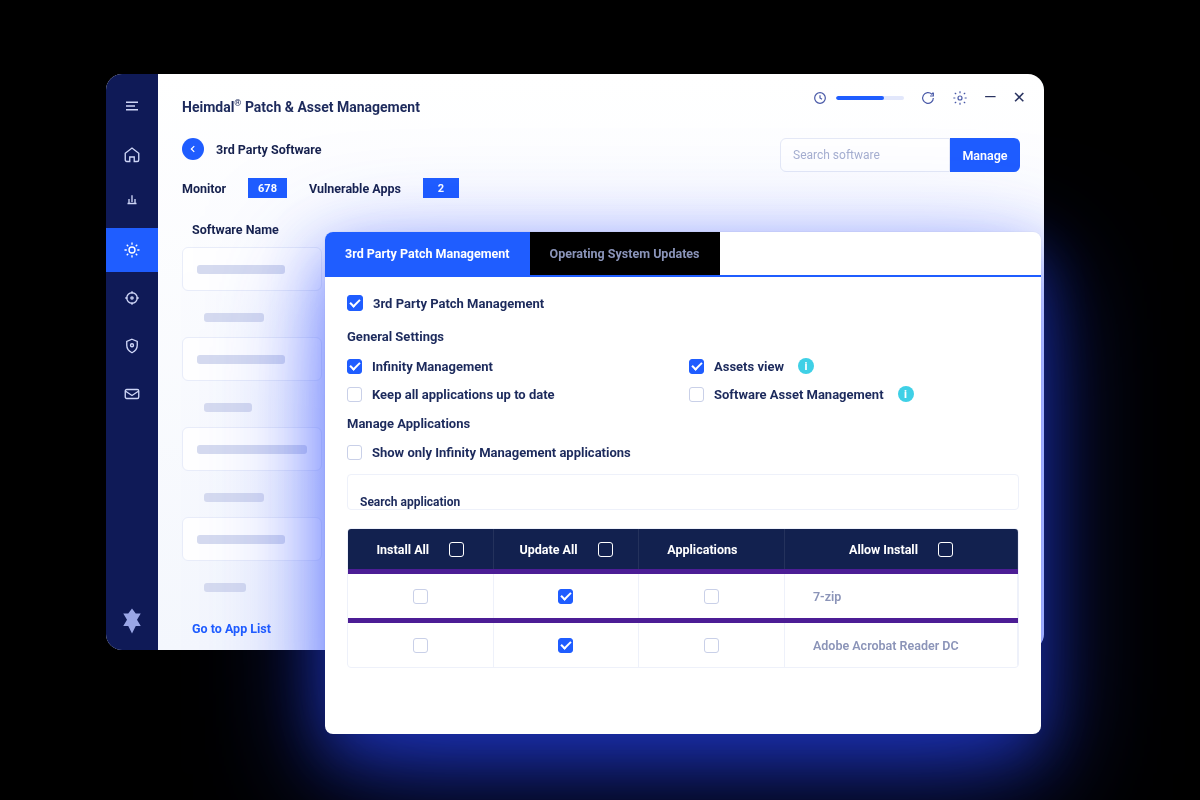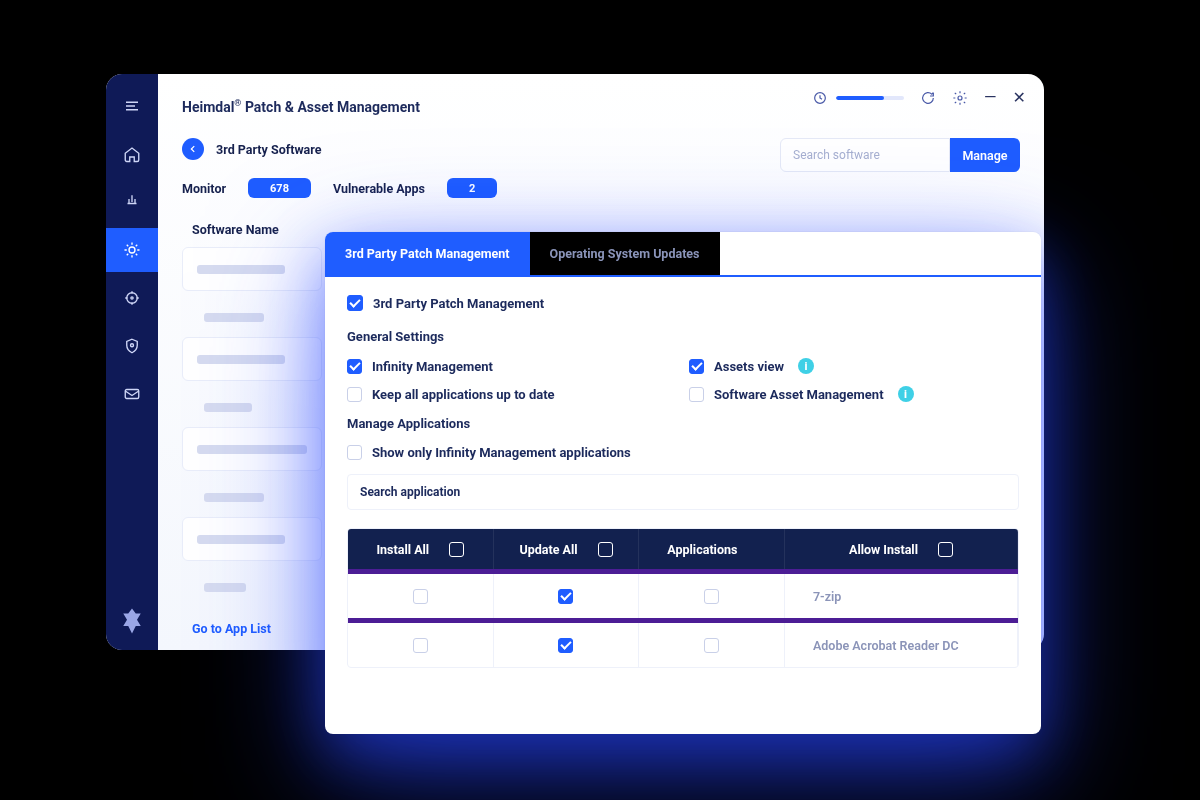--- a/index.html
+++ b/index.html
@@ -95,22 +95,22 @@
     width: 70px; height: 34px; border: none; border-radius: 0 6px 6px 0;
     background: #1f5dff; color: #fff; font-size: 12.5px; font-weight: 600;
   }
 
   .metric-row {
     margin-top: 18px; display: flex; align-items: center; gap: 22px;
     font-size: 12.5px; font-weight: 700; color: #17224e;
   }
   .pill {
     display: inline-flex; align-items: center; justify-content: center;
-    min-width: 36px; height: 20px; padding: 0 22px;
-    border-radius: 6px; background: #1f5dff; color: #fff; font-size: 11px; font-weight: 700;
+    min-width: 36px; height: 20px; padding: 0 10px;
+    border-radius: 0; background: #1f5dff; color: #fff; font-size: 11px; font-weight: 700;
   }
 
   .col-head { margin: 24px 0 10px 10px; font-size: 12.5px; font-weight: 700; color: #17224e; }
 
   .soft-list .row {
     height: 44px; border-radius: 6px;
     display: flex; align-items: center; padding: 0 14px;
   }
   .soft-list .row.card {
     background: #fff; border: 1px solid #e9edf9; margin-bottom: 6px;
@@ -165,21 +165,21 @@
   .two-col .ck-row { margin-bottom: 0; }
 
   .info-dot {
     width: 16px; height: 16px; border-radius: 50%; background: #3fd0e6;
     color: #fff; font-size: 11px; font-weight: 800;
     display: inline-flex; align-items: center; justify-content: center; margin-left: 4px;
   }
 
   .search-app {
     margin-top: 6px; height: 36px; border: 1px solid #eef1fa; border-radius: 4px;
-    display: flex; align-items: center; padding: 0 12px;
+    display: flex; align-items: flex-end; padding: 0 12px;
     font-size: 12px; font-weight: 700; color: #1c2a5c; background: #fff;
   }
 
   .grid-table {
     margin-top: 18px; border: 1px solid #eef1fa; border-radius: 4px; overflow: hidden;
   }
   .grid-table .thead {
     display: grid; grid-template-columns: 1fr 1fr 1fr 1.6fr;
     background: #12214f; color: #fff; font-size: 12.5px; font-weight: 700;
   }

